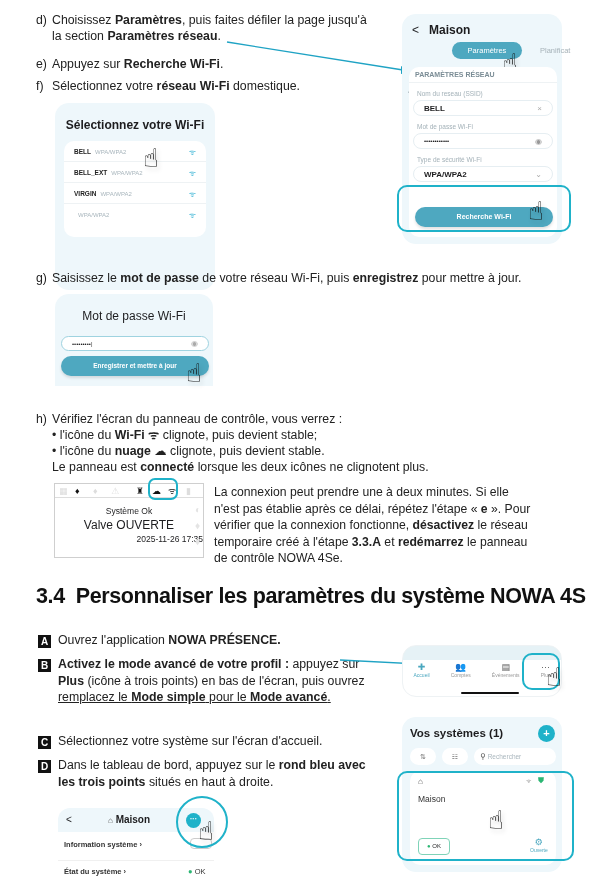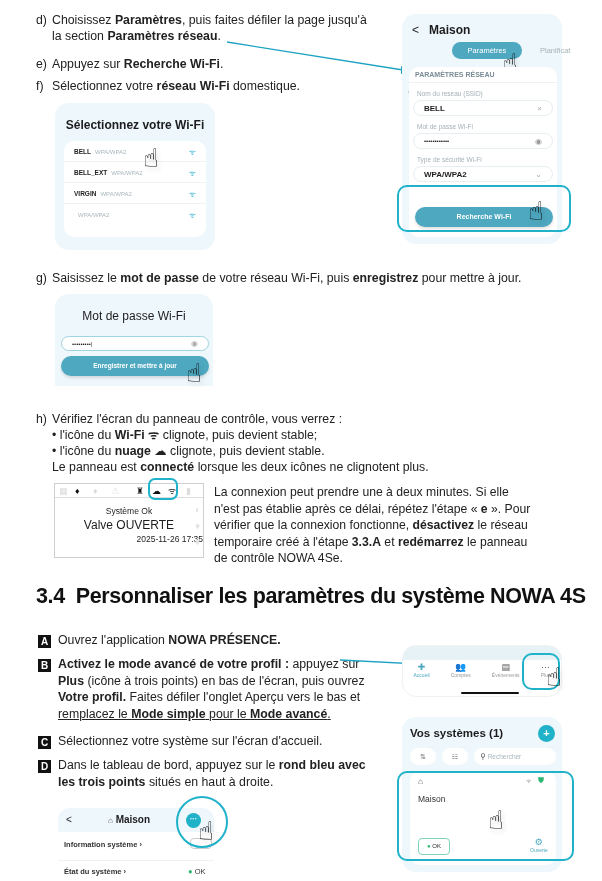--- a/index.html
+++ b/index.html
@@ -52,21 +52,21 @@
 </div>
 <div class="abs step" style="left:36px; top:78px;">
   <span class="lbl">f)</span><span>Sélectionnez votre </span><b>réseau Wi-Fi</b><span> domestique.</span>
 </div>
 
 <svg class="abs" style="left:225px; top:30px;" width="190" height="50">
   <line x1="2" y1="12" x2="178" y2="40" stroke="#1fa3c4" stroke-width="1.3"></line>
   <polygon points="186,42 176,36 176,44" fill="#1fa3c4"></polygon>
 </svg>
 
-<div class="abs panel-bg" style="left:55px; top:103px; width:160px; height:147px;">
+<div class="abs panel-bg" style="left:55px; top:103px; width:160px; height:187px;">
   <div style="text-align:center; font-size:12px; font-weight:700; margin-top:15px;">Sélectionnez votre Wi-Fi</div>
   <div class="card" style="position:absolute; left:9px; top:38px; width:142px; height:96px; overflow:hidden;">
     <div class="wifi-row">
         <span><b>BELL</b><span class="sec">WPA/WPA2</span></span>
         <span class="wi">ᯤ</span>
       </div>
     <div class="wifi-row">
         <span><b>BELL_EXT</b><span class="sec">WPA/WPA2</span></span>
         <span class="wi">ᯤ</span>
       </div>
@@ -163,21 +163,20 @@
 </div>
 
 <h2 class="abs sec-title" style="left:36px; top:584px; white-space:pre;">3.4  Personnaliser les paramètres du système NOWA 4S</h2>
 
 <div class="abs step" style="left:38px; top:632px;">
   <span class="letter">A</span><span>Ouvrez l'application </span><b>NOWA PRÉSENCE.</b>
 </div>
 <div class="abs step" style="left:38px; top:656px; line-height:16.5px;">
   <div><span class="letter">B</span><b>Activez le mode avancé de votre profil :</b><span> appuyez sur</span></div>
   <div style="padding-left:20px;"><b>Plus</b><span> (icône à trois points) en bas de l'écran, puis ouvrez</span></div>
-  <div style="padding-left:20px;"><b>Votre profil.</b><span> Faites défiler l'onglet Aperçu vers le bas et</span></div>
   <div style="padding-left:20px;text-decoration:underline;"><span>remplacez le </span><b>Mode simple</b><span> pour le </span><b>Mode avancé</b><span>.</span></div>
 </div>
 <div class="abs step" style="left:38px; top:733px;">
   <span class="letter">C</span><span>Sélectionnez votre système sur l'écran d'accueil.</span>
 </div>
 <div class="abs step" style="left:38px; top:757px; line-height:16.5px;">
   <div><span class="letter">D</span><span>Dans le tableau de bord, appuyez sur le </span><b>rond bleu avec</b></div>
   <div style="padding-left:20px;"><b>les trois points</b><span> situés en haut à droite.</span></div>
 </div>
 

